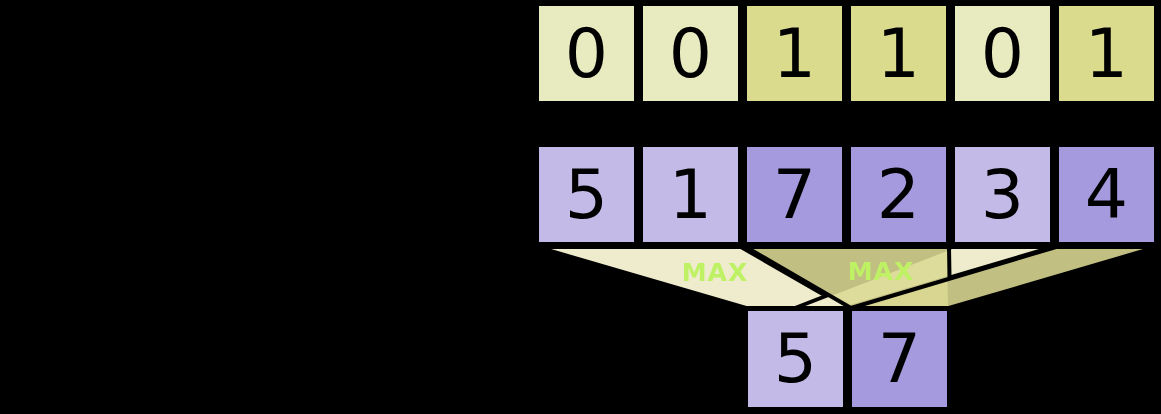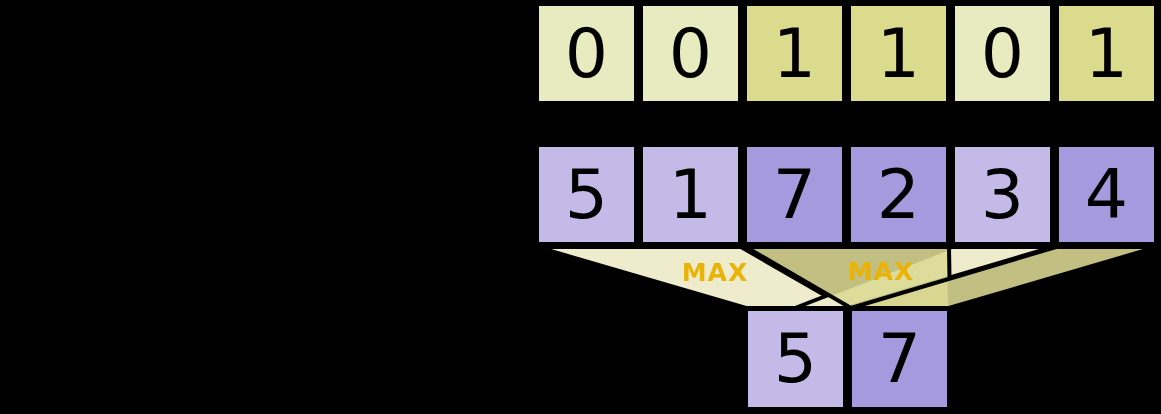--- a/index.html
+++ b/index.html
@@ -24,21 +24,21 @@
     line-height:1;
     color:#000;
   }
   .result{height:102px;}
   .max-label{
     position:absolute;
     width:100px;
     text-align:center;
     font-size:25px;
     font-weight:bold;
-    color:#eab308;
+    color:#bef264;
     z-index:3;
     letter-spacing:1px;
   }
 </style>
 </head>
 <body>
 
 <div id="stage">
 
   <svg id="funnels" width="1161" height="414" viewBox="0 0 1161 414">

